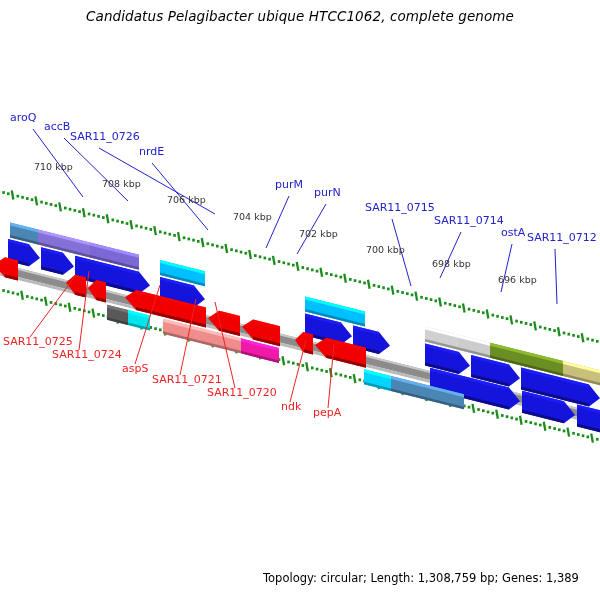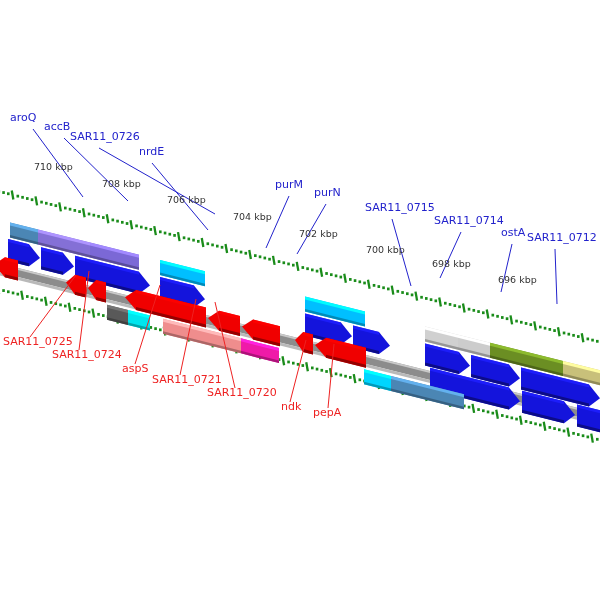--- a/index.html
+++ b/index.html
@@ -32,20 +32,21 @@
   .lbl-gene-red{fill:#ee2222;}
   .lbl-tick{fill:#333333;font-size:9.5px;}
   .lead-blue{stroke:#2222cc;stroke-width:1;fill:none;}
   .lead-red{stroke:#ee2222;stroke-width:1;fill:none;}
 </style>
 </head>
 <body>
 
 <div id="stage">
 
+  <div id="title">Candidatus Pelagibacter ubique HTCC1062, complete genome</div>
 
   <svg id="map" viewBox="0 0 600 600" xmlns="http://www.w3.org/2000/svg">
     <defs>
       <clipPath id="clipAll">
           <rect x="0" y="60" width="600" height="480"></rect>
         </clipPath>
     </defs>
 
     <g clip-path="url(#clipAll)">
 
@@ -563,14 +564,15 @@
         <text x="3" y="345" class="lbl lbl-gene-red">SAR11_0725</text>
         <text x="52" y="358" class="lbl lbl-gene-red">SAR11_0724</text>
         <text x="122" y="372" class="lbl lbl-gene-red">aspS</text>
         <text x="152" y="383" class="lbl lbl-gene-red">SAR11_0721</text>
         <text x="207" y="396" class="lbl lbl-gene-red">SAR11_0720</text>
         <text x="281" y="410" class="lbl lbl-gene-red">ndk</text>
         <text x="313" y="416" class="lbl lbl-gene-red">pepA</text>
       </g>
   </svg>
 
+  <div id="footer-right">Topology: circular; Length: 1,308,759 bp; Genes: 1,389</div>
 
 </div>
 
 </body></html>

